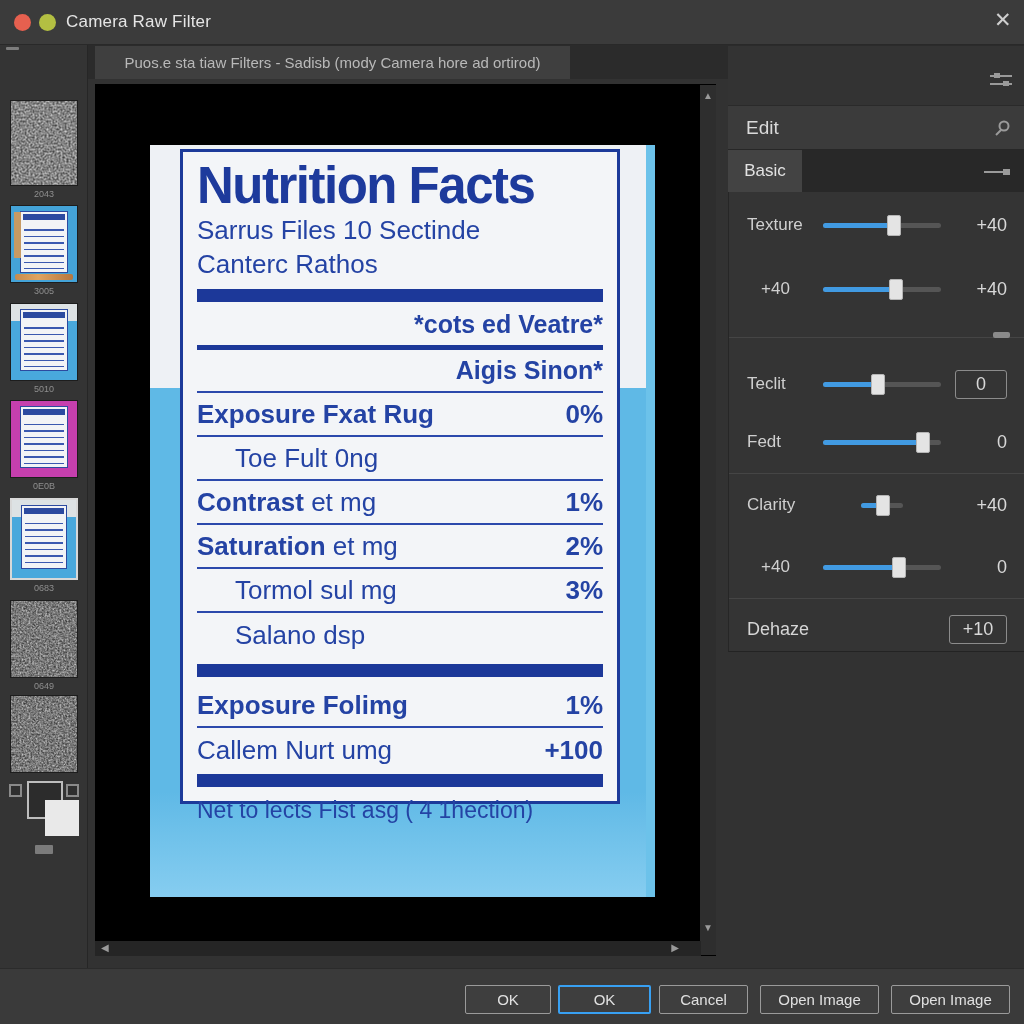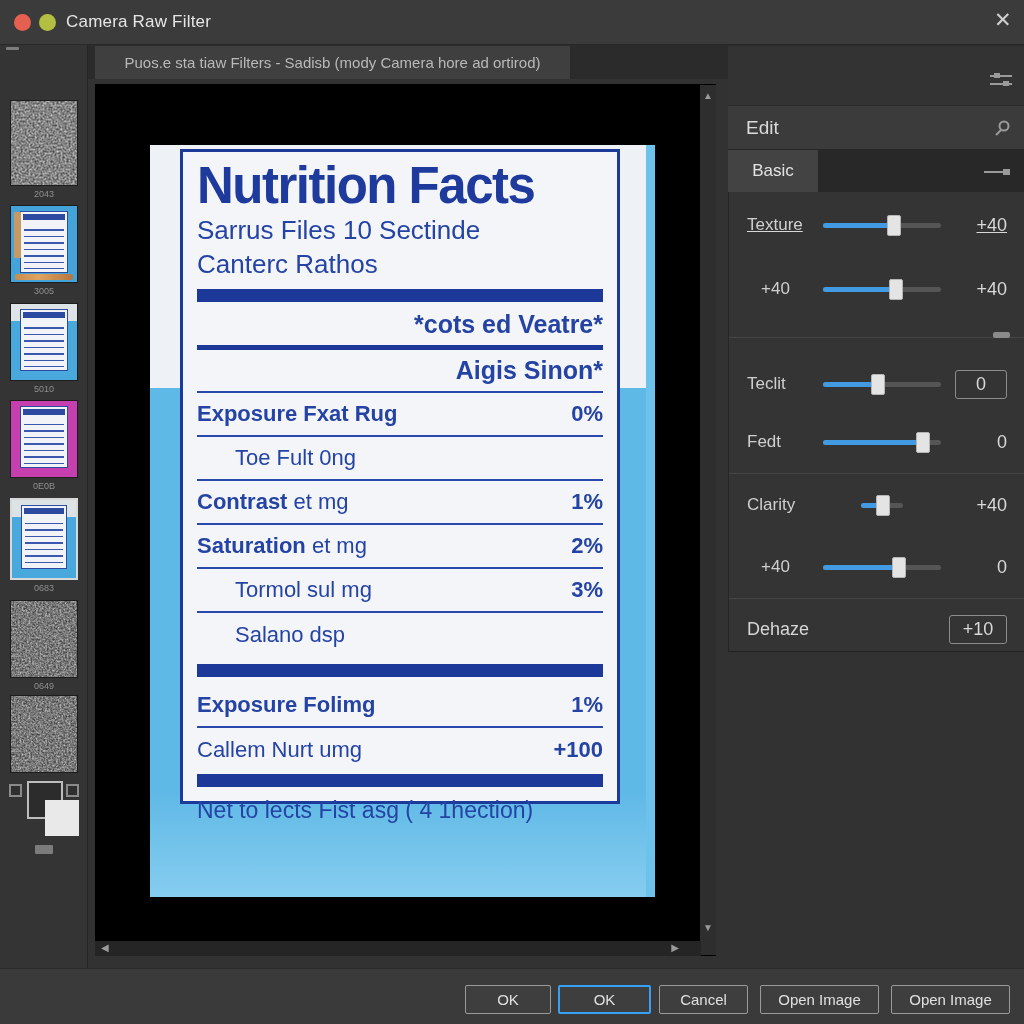--- a/index.html
+++ b/index.html
@@ -64,38 +64,38 @@
   .nf { position:absolute; left:30px; top:4px; width:440px; height:655px;
         background:#f3f5f8; border:3px solid #1c3a9a; padding:6px 14px 0 14px; color:#2443a4; }
   .nf-title { font-size:51px; font-weight:bold; color:#1d3a9c; letter-spacing:-1.5px; line-height:1.1; }
   .nf-line { font-size:26px; line-height:1.3; }
   .nf-split { display:flex; justify-content:space-between; font-size:26px; line-height:1.3; }
   .bar-thick { height:13px; background:#1c3899; margin:7px 0; }
   .bar-med { height:5px; background:#1c3899; margin:5px 0; }
   .bar-thin { height:2px; background:#2b49ac; }
   .nf-callout { text-align:right; font-size:25px; font-weight:bold; line-height:1.25; }
   .nf-row { display:flex; justify-content:space-between; align-items:center;
-            min-height:44px; border-bottom:2px solid #2b49ac; font-size:22px; }
+            min-height:44px; border-bottom:2px solid #2b49ac; font-size:26px; }
   .nf-row .nm b { font-weight:bold; }
   .nf-row .val { font-weight:bold; }
   .nf-row.indent { padding-left:38px; }
   .nf-row.noborder { border-bottom:none; }
   .nf-footer { font-size:23px; padding:6px 0 4px 0; }
 
   
   .rpanel-top { left:728px; top:46px; width:296px; height:60px; background:#333333; border-bottom:1px solid #2a2a2a; }
   .icon-sliders { left:990px; top:72px; width:24px; height:17px; }
   .icon-sliders .ln { position:absolute; left:0; width:22px; height:2px; background:#9a9a9a; }
   .icon-sliders .nub { position:absolute; width:6px; height:5px; background:#9a9a9a; }
   .edit-row { left:728px; top:106px; width:296px; height:44px; background:#3b3b3b; border-bottom:1px solid #272727;
               display:flex; align-items:center; }
   .edit-label { margin-left:18px; font-size:19px; color:#dadada; }
   .edit-icon { position:absolute; right:12px; top:12px; }
   .basic-row { left:728px; top:150px; width:296px; height:42px; background:#282828; }
-  .basic-tab { position:absolute; left:0; top:0; width:90px; height:42px; background:#434343;
+  .basic-tab { position:absolute; left:0; top:0; width:74px; height:42px; background:#434343;
                display:flex; align-items:center; justify-content:center; font-size:17px; color:#e2e2e2; }
   .basic-icon { position:absolute; right:14px; top:19px; width:26px; height:6px; }
   .basic-icon .ln { position:absolute; left:0; top:2px; width:24px; height:2px; background:#9a9a9a; }
   .basic-icon .sq { position:absolute; right:0; top:0; width:7px; height:6px; background:#9a9a9a; }
 
   .sliders-body { left:728px; top:192px; width:296px; height:460px; background:#343434;
                   border-left:1px solid #262626; border-bottom:1px solid #232323; }
   .srow { position:absolute; left:0; width:296px; height:40px; display:flex; align-items:center; padding:0 18px; }
   .srow .lbl { width:76px; font-size:17px; color:#cfcfcf; }
   .srow.vlabel .lbl { padding-left:14px; }
@@ -312,21 +312,21 @@
 <div class="abs basic-row">
   <div class="basic-tab">Basic</div>
   <div class="basic-icon">
       <div class="ln"></div>
       <div class="sq"></div>
     </div>
 </div>
 
 <div class="abs sliders-body">
 
-  <div class="srow" style="top:13px;text-decoration:underline;">
+  <div class="srow" style="top:13px;">
     <span class="lbl">Texture</span>
     <span class="track" style="--pos:60%;">
         <span class="fill"></span>
         <span class="handle"></span>
       </span>
     <span class="val">+40</span>
   </div>
 
   <div class="srow vlabel" style="top:77px;">
     <span class="lbl">+40</span>

